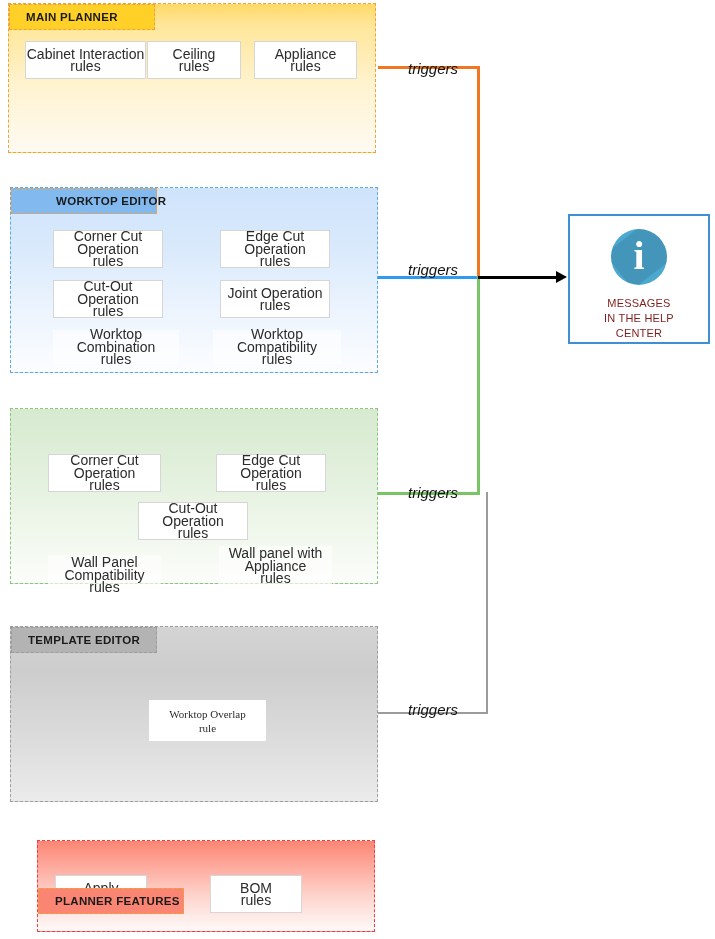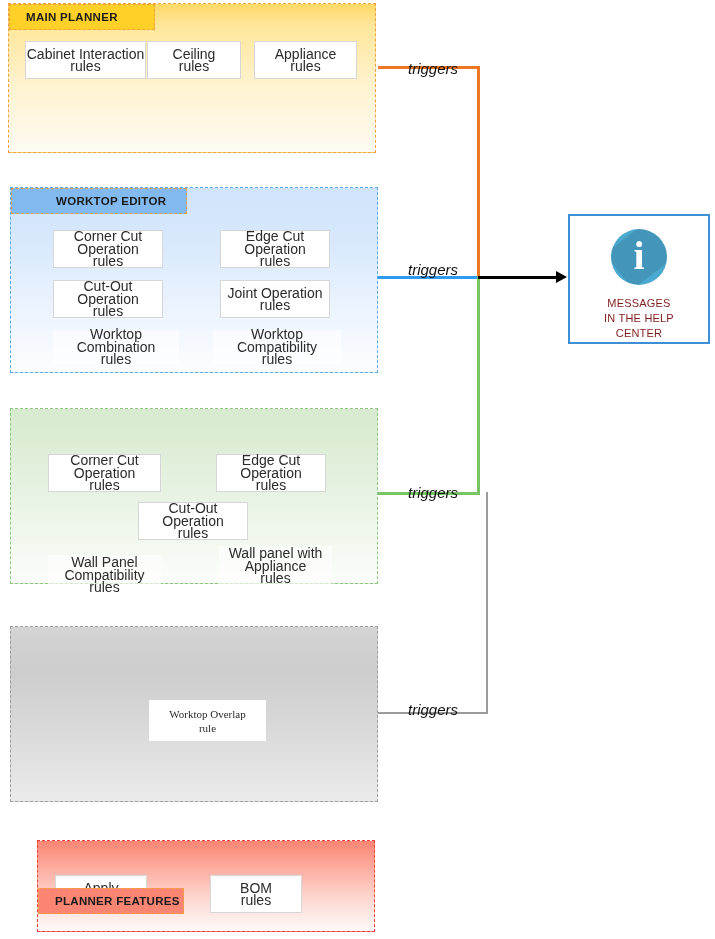--- a/index.html
+++ b/index.html
@@ -80,21 +80,21 @@
 
   
   #grp-worktop {
     left: 10px; top: 187px; width: 368px; height: 186px;
     border: 1px dashed #5aa9ef;
     background: linear-gradient(to bottom, #cfe3fb 0%, #d8e9fc 30%, #eef5fe 70%, #fcfdff 100%);
   }
   #grp-worktop .group-tab {
     background: #82b9ef;
     border: 1px dashed #f0a03c;
-    width: 176px;
+    width: 146px;
     padding-left: 44px;
   }
 
   
   #grp-wall {
     left: 10px; top: 408px; width: 368px; height: 176px;
     border: 1px dashed #8cc77f;
     background: linear-gradient(to bottom, #d7ead0 0%, #e0efda 30%, #f0f7ec 70%, #fcfdfb 100%);
   }
   #grp-wall .group-tab {
@@ -272,20 +272,21 @@
 rules</span>
     </div>
     <div class="rule-box no-border" style="left:208px; top:137px; width:113px; height:40px; background:rgba(255,255,255,0.60);">
       <span>Wall panel with
 Appliance
 rules</span>
     </div>
   </div>
 
   <div class="group" id="grp-template">
+    <div class="group-tab">TEMPLATE EDITOR</div>
     <div class="rule-box serif" style="left:138px; top:73px; width:117px; height:41px; background:#ffffff;">
       <span>Worktop Overlap
 rule</span>
     </div>
   </div>
 
   <div class="group" id="grp-features">
     <div class="group-tab">PLANNER FEATURES</div>
     <div class="rule-box" style="left:17px; top:34px; width:92px; height:38px;">
       <span>Apply

